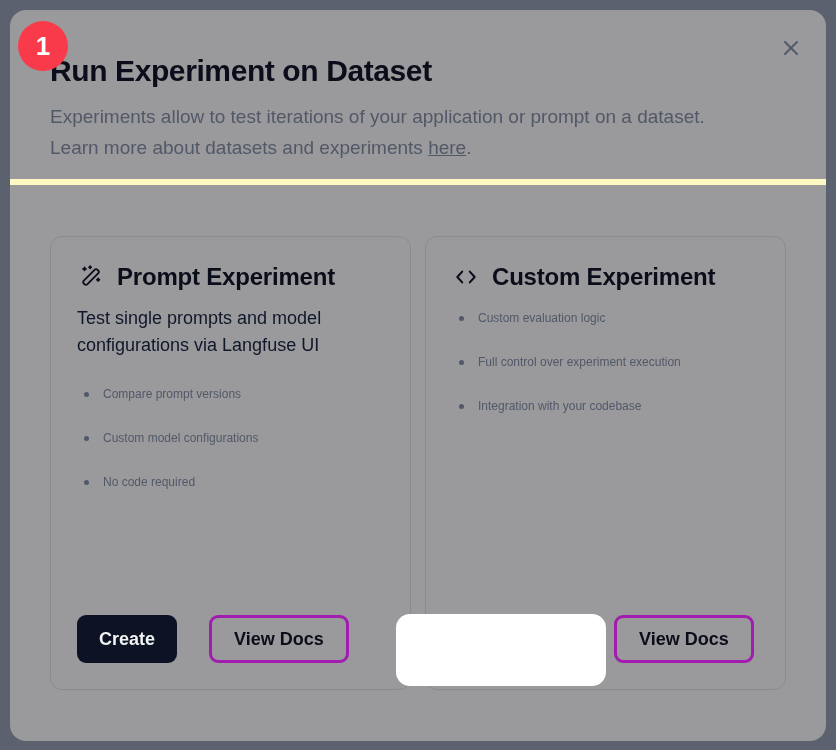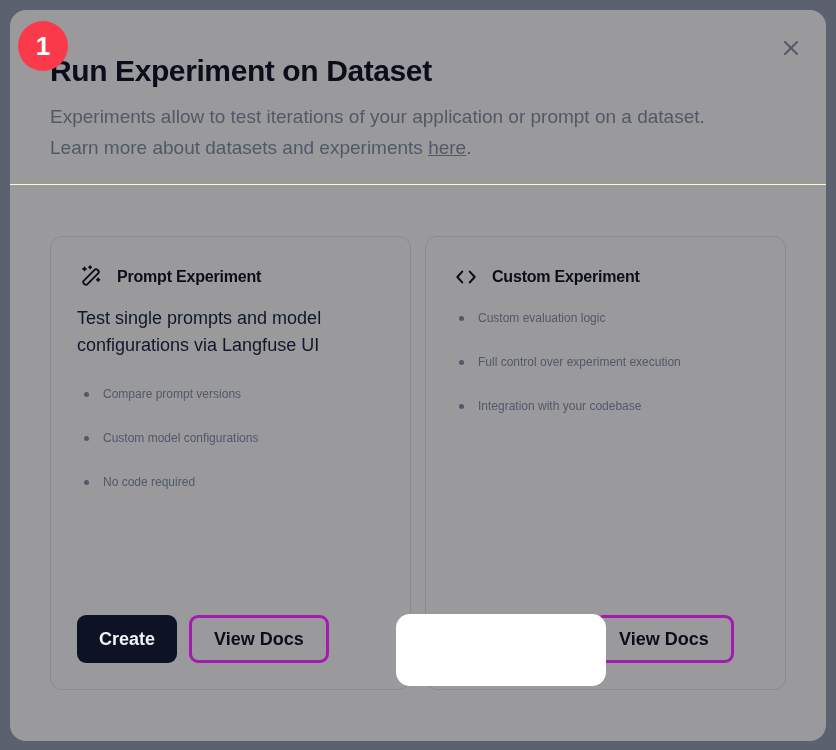--- a/index.html
+++ b/index.html
@@ -30,21 +30,21 @@
     border-radius: 16px;
     box-sizing: border-box;
     overflow: hidden;
   }
 
   
   .modal-header {
     position: absolute;
     left: 0; top: 0; right: 0;
     height: 175px;
-    border-bottom: 1px solid #fef9c3;
+    border-bottom: 6px solid #fef9c3;
     box-sizing: border-box;
   }
   .modal-title {
     position: absolute;
     left: 40px;
     top: 44px;
     font-size: 30px;
     font-weight: bold;
     color: #0b0e1a;
     letter-spacing: -0.4px;
@@ -110,21 +110,21 @@
     width: 28px;
     height: 28px;
     display: flex;
     align-items: center;
     justify-content: center;
     color: #0b0e1a;
     flex: none;
   }
   .card-icon svg { display: block; }
   .card-title {
-    font-size: 16px;
+    font-size: 24px;
     font-weight: bold;
     color: #0b0e1a;
     letter-spacing: -0.2px;
   }
   .card-desc {
     font-size: 18px;
     line-height: 27px;
     color: #0f172a;
     margin: 0 0 22px 0;
     max-width: 310px;
@@ -152,21 +152,21 @@
     height: 5px;
     border-radius: 50%;
     background: #515868;
   }
   .card-actions {
     position: absolute;
     left: 26px;
     bottom: 26px;
     display: flex;
     align-items: center;
-    gap: 12px;
+    gap: 32px;
   }
 
   
   .btn {
     font-family: "Liberation Sans", sans-serif;
     font-size: 18px;
     font-weight: bold;
     border-radius: 9px;
     height: 48px;
     padding: 0 22px;

